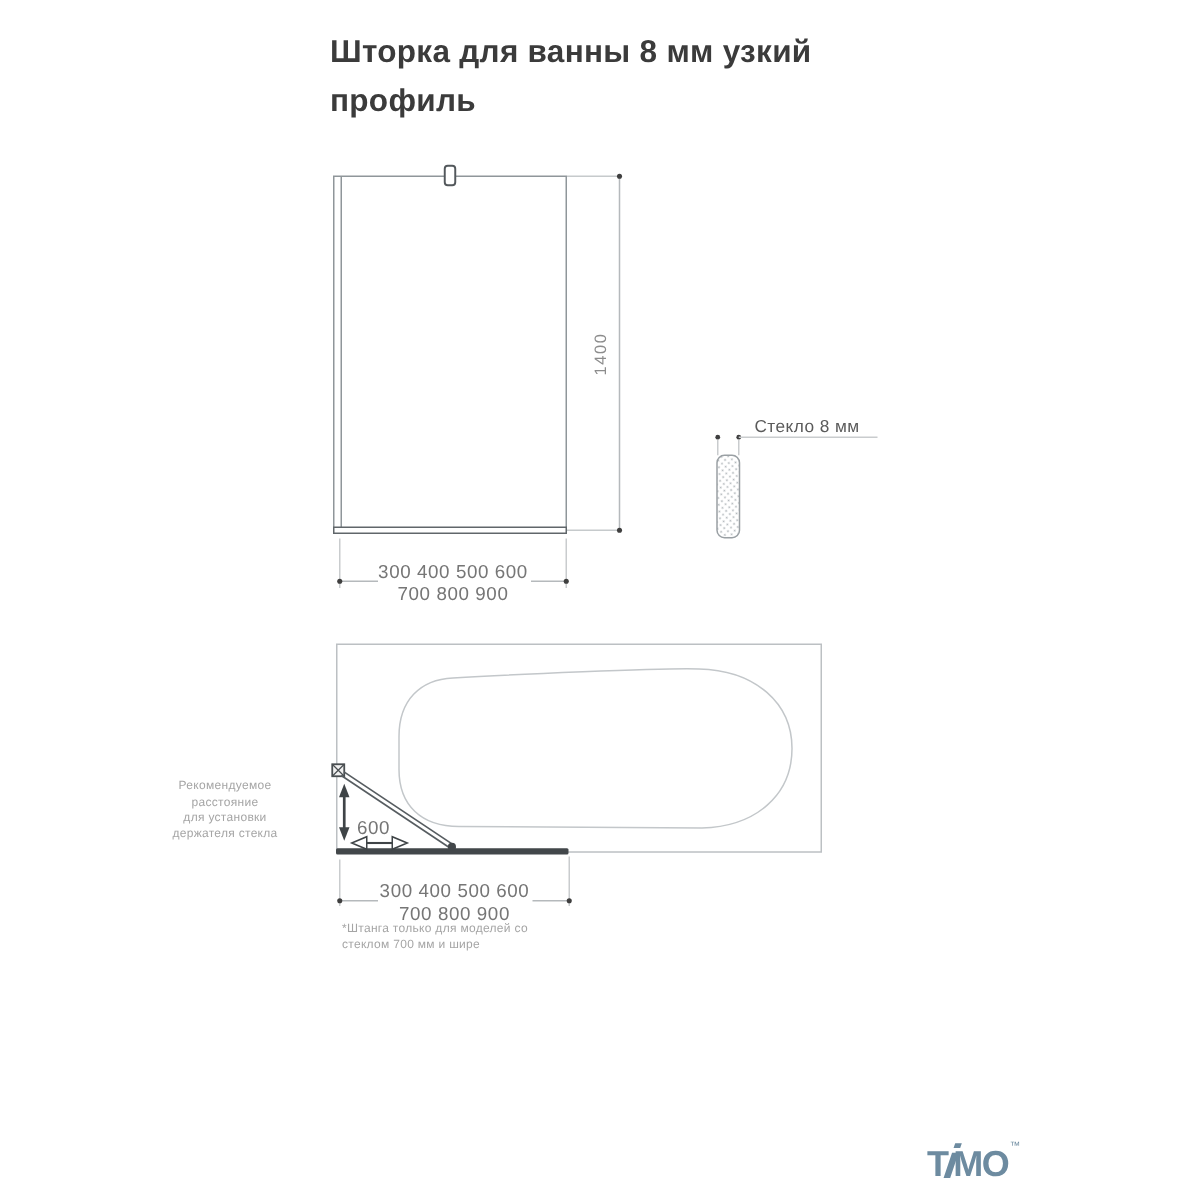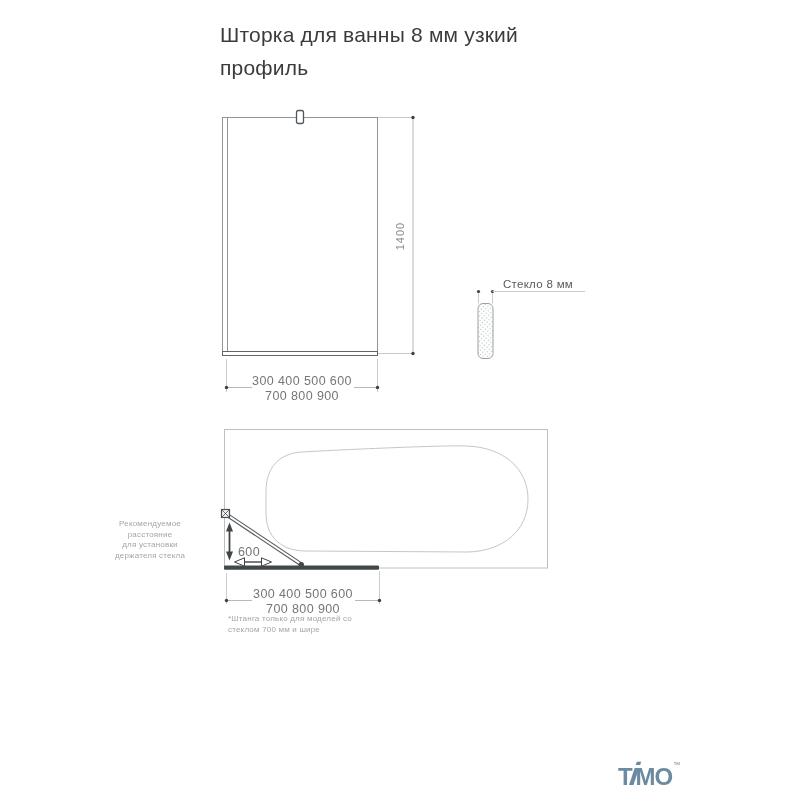--- a/index.html
+++ b/index.html
@@ -2,21 +2,21 @@
 <html><head>
 <meta charset="utf-8">
 <style>
   html,body{margin:0;padding:0;}
   body{
     width:800px;height:800px;background:#ffffff;position:relative;overflow:hidden;
     font-family:"Liberation Sans", sans-serif;
   }
   .page-title{
     position:absolute;left:220px;top:18px;width:330px;
-    font-size:21px;line-height:33px;font-weight:400;color:#3b3b3b;
+    font-size:21px;line-height:33px;font-weight:700;color:#3b3b3b;
     letter-spacing:.2px;white-space:pre-line;
   }
   .drawing{position:absolute;left:0;top:0;}
   .dim-num{font-family:"Liberation Sans",sans-serif;font-size:12.5px;fill:#767676;letter-spacing:.4px;}
   .dim-num-v{font-family:"Liberation Sans",sans-serif;font-size:11px;fill:#8c8c8c;letter-spacing:1px;}
   .side-label{font-family:"Liberation Sans",sans-serif;font-size:11.5px;fill:#5a5a5a;letter-spacing:.3px;}
   .holder-note{
     position:absolute;left:85px;top:519px;width:130px;text-align:center;
     font-size:8px;line-height:10.5px;color:#a5a5a5;white-space:pre-line;letter-spacing:.2px;
   }

